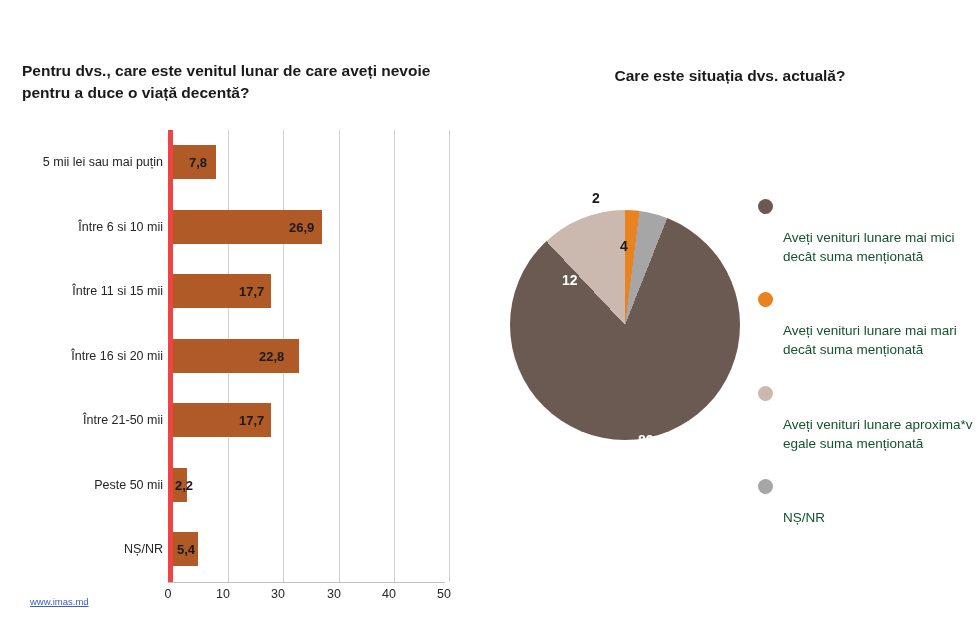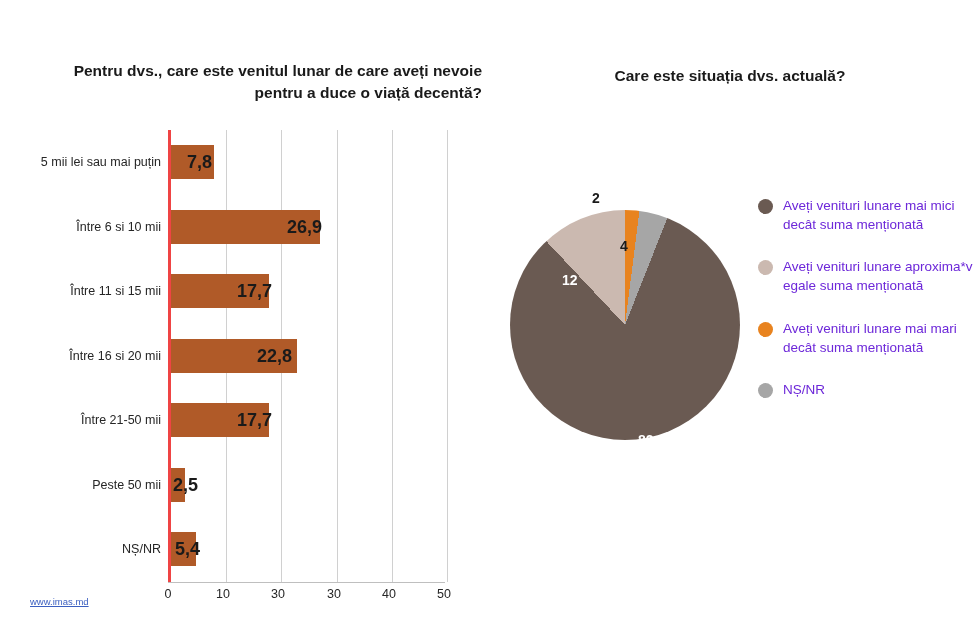--- a/index.html
+++ b/index.html
@@ -22,34 +22,34 @@
     left: 0;
     top: 0;
     width: 500px;
     height: 617px;
   }
   #bar-title {
     position: absolute;
     left: 22px;
     top: 60px;
     width: 460px;
-    text-align: right;
+    text-align: left;
     font-size: 15.5px;
     font-weight: bold;
     line-height: 1.45;
     color: #1a1a1a;
   }
 
   #bar-plot {
     position: absolute;
     left: 168px;
     top: 130px;
     width: 276px;   
     height: 452px;
-    border-left: 3px solid #ef4444;
+    border-left: 5px solid #ef4444;
   }
   .gridline {
     position: absolute;
     top: 0;
     bottom: 0;
     width: 1px;
     background: #d0d0d0;
   }
   .bar-row {
     position: absolute;
@@ -60,21 +60,21 @@
     position: absolute;
     top: 50%;
     transform: translateY(-50%);
     height: 34px;
     background: #b05a28;
   }
   .bar-value {
     position: absolute;
     top: 50%;
     transform: translateY(-50%);
-    font-size: 18px;
+    font-size: 13px;
     font-weight: bold;
     color: #1a1a1a;
     white-space: nowrap;
     text-align: center;
   }
   .cat-label {
     position: absolute;
     right: 100%;
     top: 50%;
     transform: translateY(-50%);
@@ -165,21 +165,22 @@
     width: 15px;
     height: 15px;
     border-radius: 50%;
     flex: 0 0 auto;
     margin-top: 3px;
     margin-right: 10px;
   }
   .legend-text {
     font-size: 13.5px;
     line-height: 1.42;
-    color: #6d28d9;
+    color: #14532d;
+    margin-top: 32px;
   }
 </style>
 </head>
 <body>
 
 <div id="left-panel">
 
   <div id="bar-title">Pentru dvs., care este venitul lunar de care aveți nevoie pentru a duce o viață decentă?</div>
 
   <div id="bar-plot">
@@ -216,21 +217,21 @@
 
     <div class="bar-row" style="top:258px;">
       <span class="cat-label">Între 21-50 mii</span>
       <div class="bar" style="width:98px"></div>
       <span class="bar-value" style="left:66px">17,7</span>
     </div>
 
     <div class="bar-row" style="top:322.5px;">
       <span class="cat-label">Peste 50 mii</span>
       <div class="bar" style="width:14px"></div>
-      <span class="bar-value" style="left:2px">2,5</span>
+      <span class="bar-value" style="left:2px">2,2</span>
     </div>
 
     <div class="bar-row" style="top:387px;">
       <span class="cat-label">NȘ/NR</span>
       <div class="bar" style="width:25px"></div>
       <span class="bar-value" style="left:4px">5,4</span>
     </div>
   </div>
 
   <div id="x-axis">
@@ -258,25 +259,25 @@
     <span class="pie-label inverse" style="left:52px; top:62px;">12</span>
     <span class="pie-label inverse" style="left:128px; top:222px;text-align:right;">82</span>
   </div>
 
   <div id="legend">
     <div class="legend-item">
       <span class="legend-swatch" style="background:#6a5a52"></span>
       <span class="legend-text">Aveți venituri lunare mai mici decât suma menționată</span>
     </div>
     <div class="legend-item">
+      <span class="legend-swatch" style="background:#e8831f"></span>
+      <span class="legend-text">Aveți venituri lunare mai mari decât suma menționată</span>
+    </div>
+    <div class="legend-item">
       <span class="legend-swatch" style="background:#cbb9b0"></span>
       <span class="legend-text">Aveți venituri lunare aproxima*v egale suma menționată</span>
     </div>
     <div class="legend-item">
-      <span class="legend-swatch" style="background:#e8831f"></span>
-      <span class="legend-text">Aveți venituri lunare mai mari decât suma menționată</span>
-    </div>
-    <div class="legend-item">
       <span class="legend-swatch" style="background:#a6a6a6"></span>
       <span class="legend-text">NȘ/NR</span>
     </div>
   </div>
 </div>
 
 </body></html>

